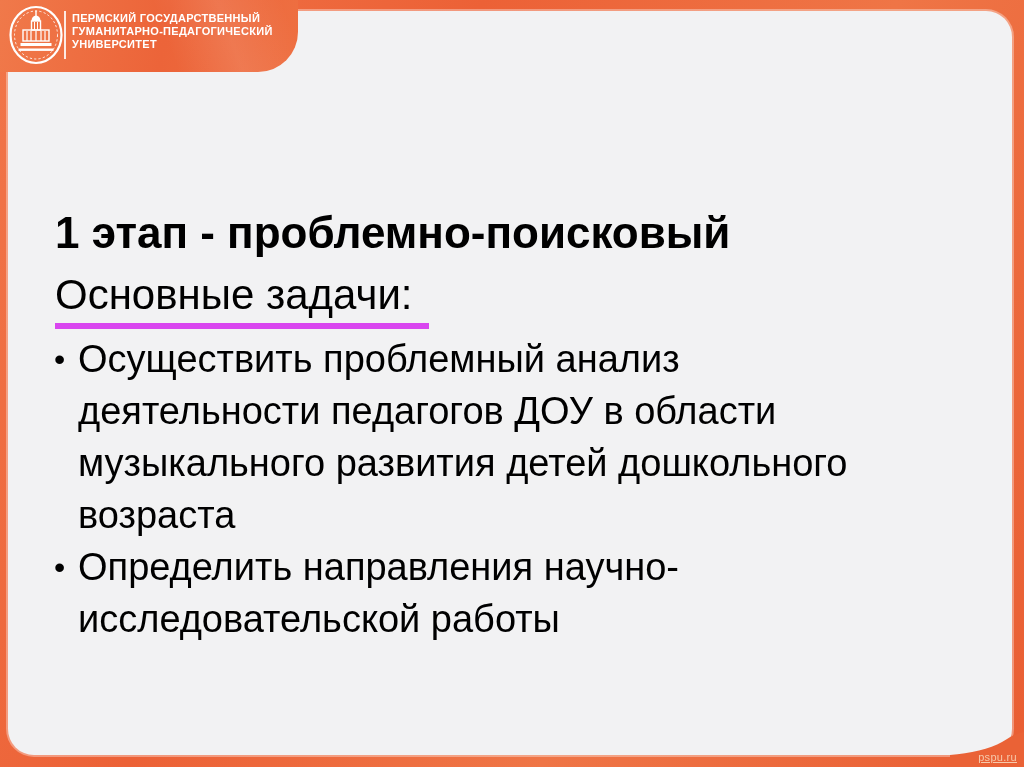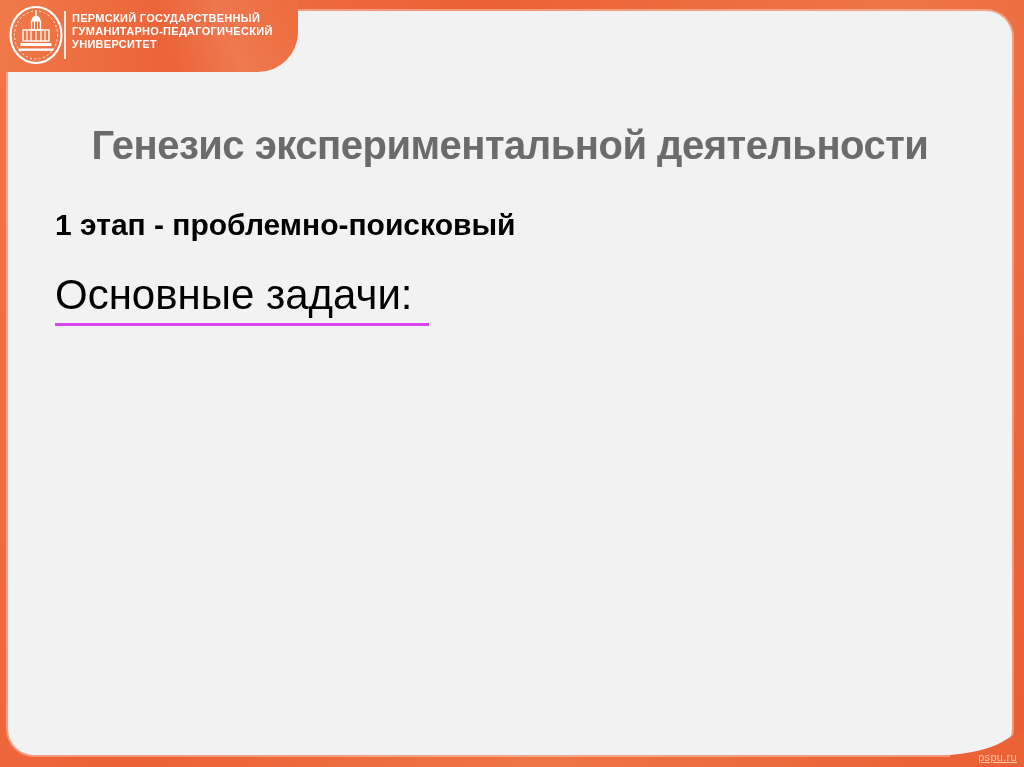--- a/index.html
+++ b/index.html
@@ -30,26 +30,26 @@
     position:absolute;left:72px;top:12px;color:#ffffff;font-weight:bold;
     font-size:11px;line-height:13px;letter-spacing:.3px;white-space:nowrap;
   }
   
   .title{
     position:absolute;left:0;right:0;top:85px;text-align:center;
     font-size:40px;font-weight:bold;color:#6b6b6b;letter-spacing:-.5px;white-space:nowrap;
   }
   .stage{
     position:absolute;left:47px;top:197px;
-    font-size:30px;font-weight:bold;color:#000;white-space:nowrap;
+    font-size:44px;font-weight:bold;color:#000;white-space:nowrap;
   }
   .tasks{
     position:absolute;left:47px;top:260px;display:inline-block;
     font-size:42px;color:#000;white-space:nowrap;
-    border-bottom:3px solid #d946ef;padding:0 16px 4px 0;
+    border-bottom:6px solid #d946ef;padding:0 16px 4px 0;
   }
   .bullets{
     position:absolute;left:0;top:322px;width:880px;margin:0;padding:0;list-style:none;
   }
   .bullets li{
     position:relative;padding-left:70px;font-size:38px;line-height:52px;color:#000;
   }
   .bullets li:before{
     content:"\2022";position:absolute;left:46px;top:0;font-size:32px;line-height:52px;color:#000;
   }
@@ -58,26 +58,29 @@
   .watermark{
     position:absolute;right:7px;bottom:4px;z-index:5;
     font-size:11px;color:#f6c9ab;letter-spacing:.3px;text-decoration:underline;
   }
 </style>
 </head>
 <body>
 
 <div class="panel">
 
-  <h1 class="title">Генезис экспериментальной деятельности</h1>
 
   <div class="stage">1 этап - проблемно-поисковый</div>
 
   <div class="tasks">Основные задачи:</div>
 
+  <ul class="bullets">
+    <li>Осуществить проблемный анализ деятельности педагогов ДОУ в области музыкального развития детей дошкольного возраста</li>
+    <li>Определить направления научно-исследовательской работы</li>
+  </ul>
 
 </div>
 
 <div class="banner">
   <svg class="logo" viewBox="0 0 56 60" aria-hidden="true">
     <ellipse cx="28" cy="30" rx="25.5" ry="28" fill="none" stroke="#ffffff" stroke-width="2.2"></ellipse>
     <ellipse cx="28" cy="30" rx="21.5" ry="24" fill="none" stroke="#ffffff" stroke-width="1" stroke-dasharray="2.2 2.2" opacity=".85"></ellipse>
     <line x1="28" y1="5.5" x2="28" y2="12" stroke="#ffffff" stroke-width="1.4"></line>
     <path d="M23.5,16 a4.5,5.5 0 0 1 9,0 Z" fill="#ffffff"></path>
     <rect x="23.5" y="16" width="9" height="9" fill="none" stroke="#ffffff" stroke-width="1.4"></rect>

